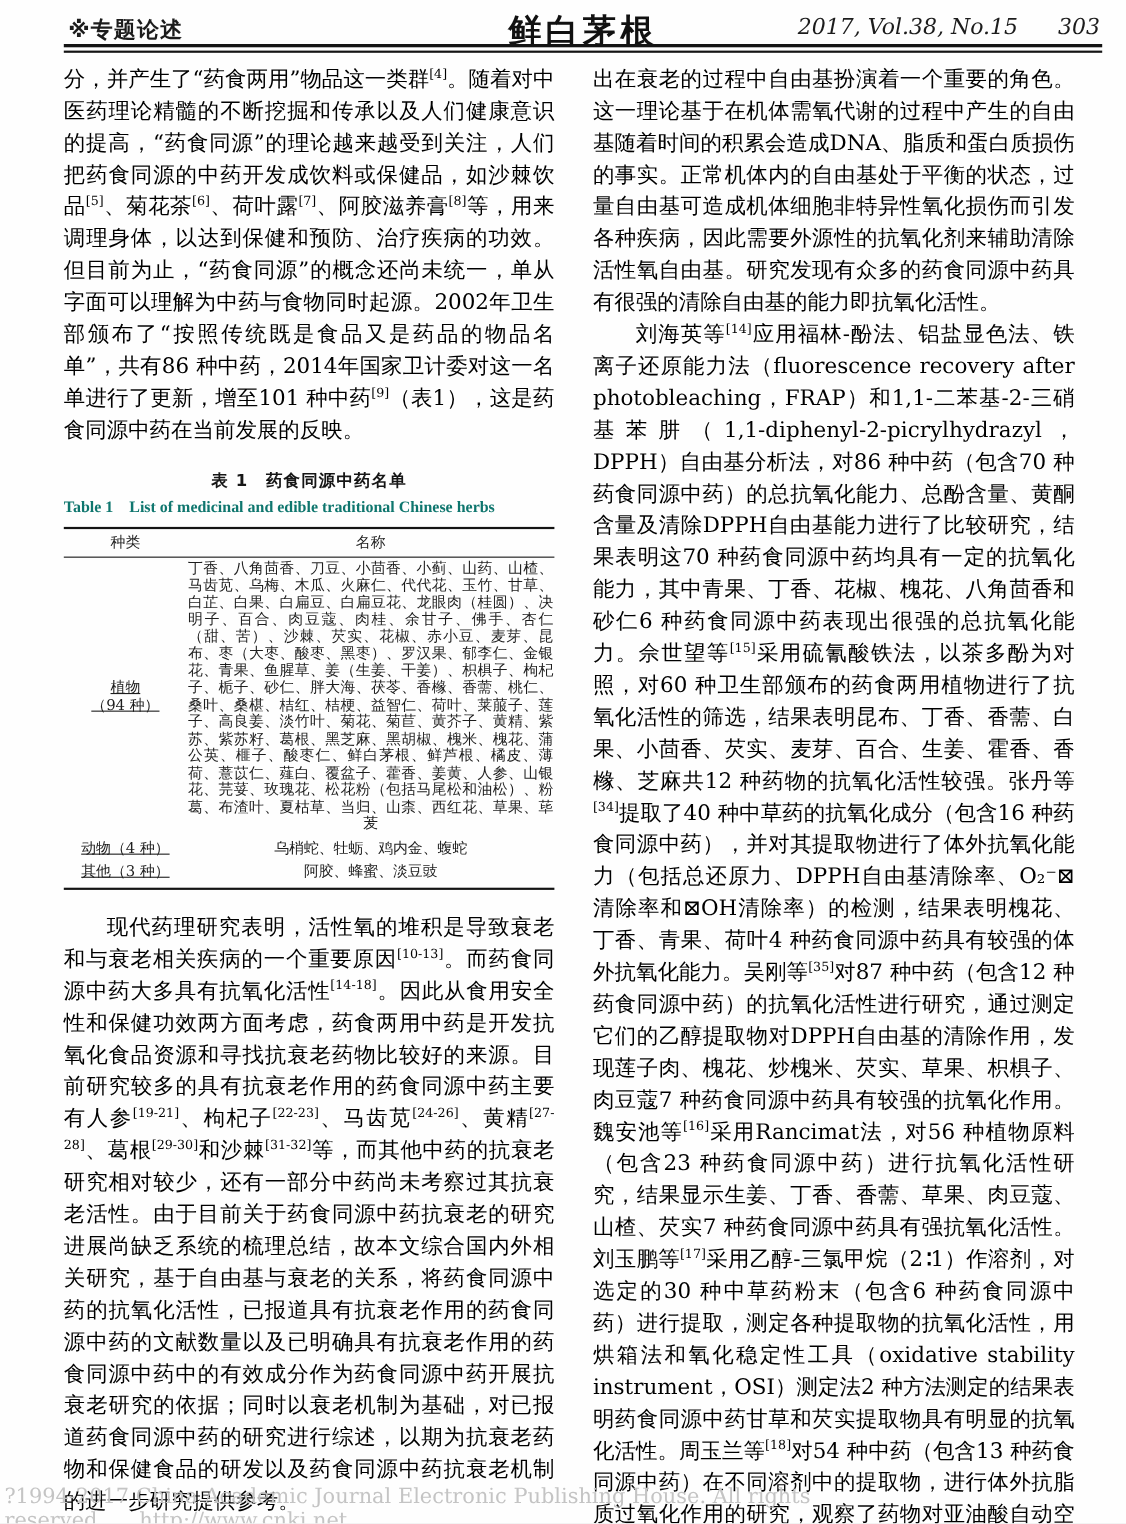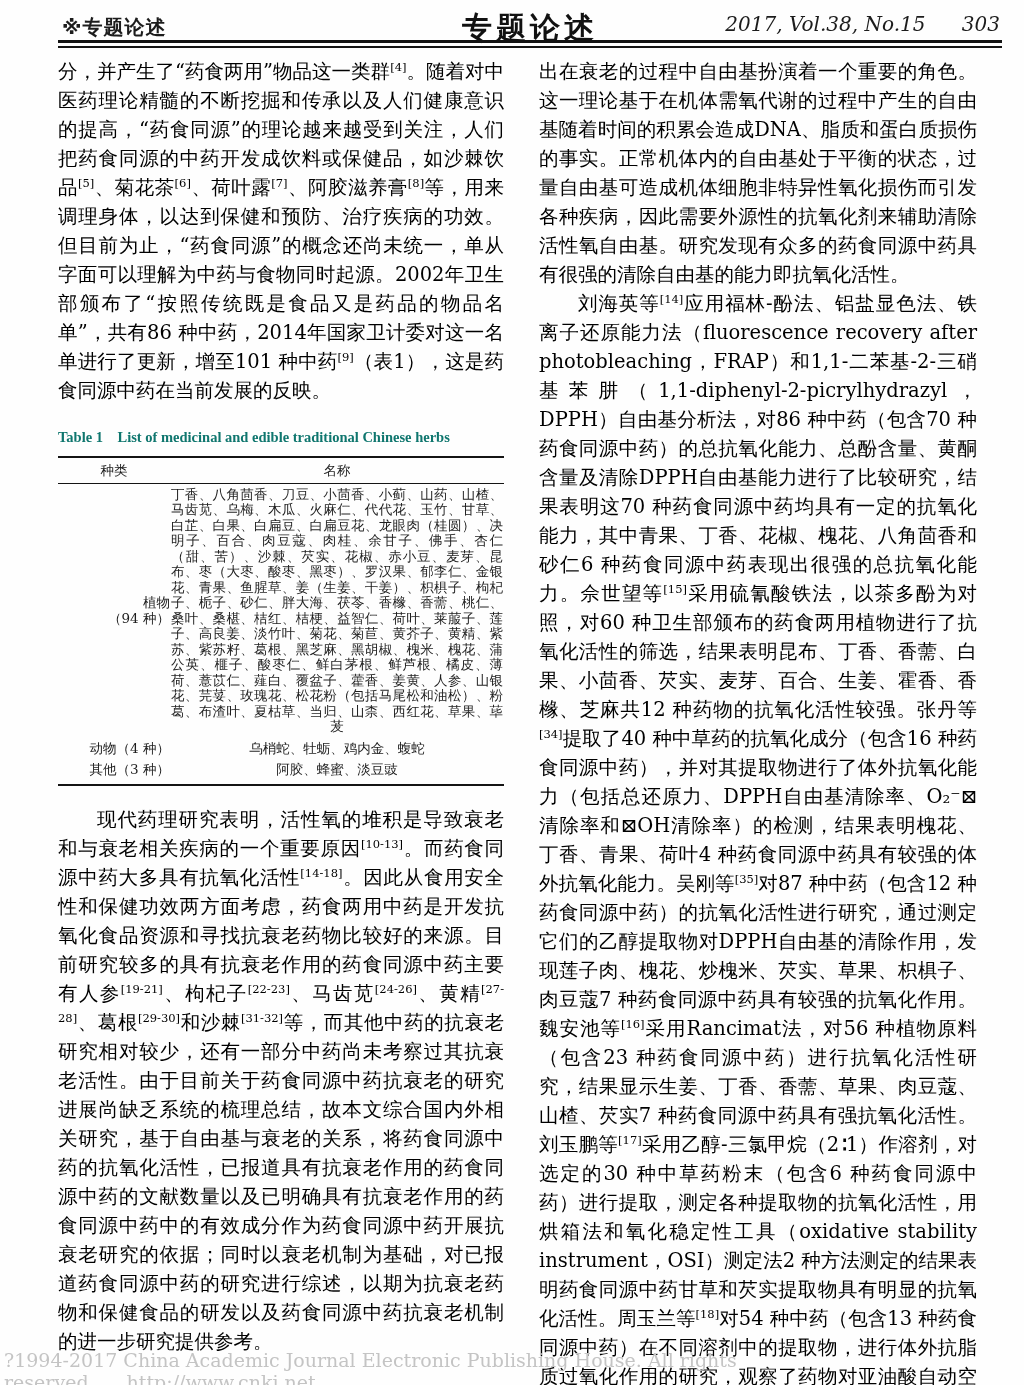--- a/index.html
+++ b/index.html
@@ -60,51 +60,52 @@
   .tbl {
     margin-top: 9px; border-top: 2.5px solid #141414; border-bottom: 2.5px solid #141414;
     font-size: 13.5px; line-height: 15.5px; color: #1d1d1d;
   }
   .tbl-head { display: flex; border-bottom: 1.5px solid #141414; padding: 5px 0 4px 0; }
   .tbl-head .c1 { width: 112px; text-align: center; }
   .tbl-head .c2 { flex: 1; text-align: center; }
   .tbl-row { display: flex; align-items: center; padding: 3px 0; }
   .tbl-row:first-of-type { padding-top: 7px; }
   .tbl-row:last-of-type { padding-bottom: 6px; }
-  .tbl-row .cat { width: 112px; text-align: right; white-space: pre-line; }
+  .tbl-row .cat { width: 112px; text-align: center; white-space: pre-line; text-decoration: underline; }
   .tbl-row .names { flex: 1; text-align: justify; text-align-last: center; padding: 0 1px; }
   .after-table { margin-top: 19px; }
 
   
   .footer {
     position: absolute; left: 4px; top: 1349px; width: 1000px;
     font-size: 19px; color: #c4c4c4;
   }
   .footer .url { margin-left: 32px; }
 </style>
 </head>
 <body>
 
 <div class="page">
 
   <div class="hdr">
     <span class="hdr-left">※专题论述</span>
-    <span class="hdr-center">专题论述</span>
+    <span class="hdr-center">鲜白茅根</span>
     <span class="hdr-right">
       <span>2017, Vol.38, No.15</span>
       <span class="pgnum">303</span>
     </span>
   </div>
   <div class="rule rule-thick"></div>
   <div class="rule rule-thin"></div>
 
   <section class="col col-left">
     <p class="para">分，并产生了“药食两用”物品这一类群<sup>[4]</sup>。随着对中医药理论精髓的不断挖掘和传承以及人们健康意识的提高，“药食同源”的理论越来越受到关注，人们把药食同源的中药开发成饮料或保健品，如沙棘饮品<sup>[5]</sup>、菊花茶<sup>[6]</sup>、荷叶露<sup>[7]</sup>、阿胶滋养膏<sup>[8]</sup>等，用来调理身体，以达到保健和预防、治疗疾病的功效。但目前为止，“药食同源”的概念还尚未统一，单从字面可以理解为中药与食物同时起源。2002年卫生部颁布了“按照传统既是食品又是药品的物品名单”，共有86 种中药，2014年国家卫计委对这一名单进行了更新，增至101 种中药<sup>[9]</sup>（表1），这是药食同源中药在当前发展的反映。</p>
 
     <div class="table-block">
+      <div class="tbl-title-cn">表 1　药食同源中药名单</div>
       <div class="tbl-title-en">Table 1　List of medicinal and edible traditional Chinese herbs</div>
       <div class="tbl">
         <div class="tbl-head">
           <span class="c1">种类</span>
           <span class="c2">名称</span>
         </div>
         <div class="tbl-row">
           <span class="cat">植物
 （94 种）</span>
           <span class="names">丁香、八角茴香、刀豆、小茴香、小蓟、山药、山楂、马齿苋、乌梅、木瓜、火麻仁、代代花、玉竹、甘草、白芷、白果、白扁豆、白扁豆花、龙眼肉（桂圆）、决明子、百合、肉豆蔻、肉桂、余甘子、佛手、杏仁（甜、苦）、沙棘、芡实、花椒、赤小豆、麦芽、昆布、枣（大枣、酸枣、黑枣）、罗汉果、郁李仁、金银花、青果、鱼腥草、姜（生姜、干姜）、枳椇子、枸杞子、栀子、砂仁、胖大海、茯苓、香橼、香薷、桃仁、桑叶、桑椹、桔红、桔梗、益智仁、荷叶、莱菔子、莲子、高良姜、淡竹叶、菊花、菊苣、黄芥子、黄精、紫苏、紫苏籽、葛根、黑芝麻、黑胡椒、槐米、槐花、蒲公英、榧子、酸枣仁、鲜白茅根、鲜芦根、橘皮、薄荷、薏苡仁、薤白、覆盆子、藿香、姜黄、人参、山银花、芫荽、玫瑰花、松花粉（包括马尾松和油松）、粉葛、布渣叶、夏枯草、当归、山柰、西红花、草果、荜茇</span>

